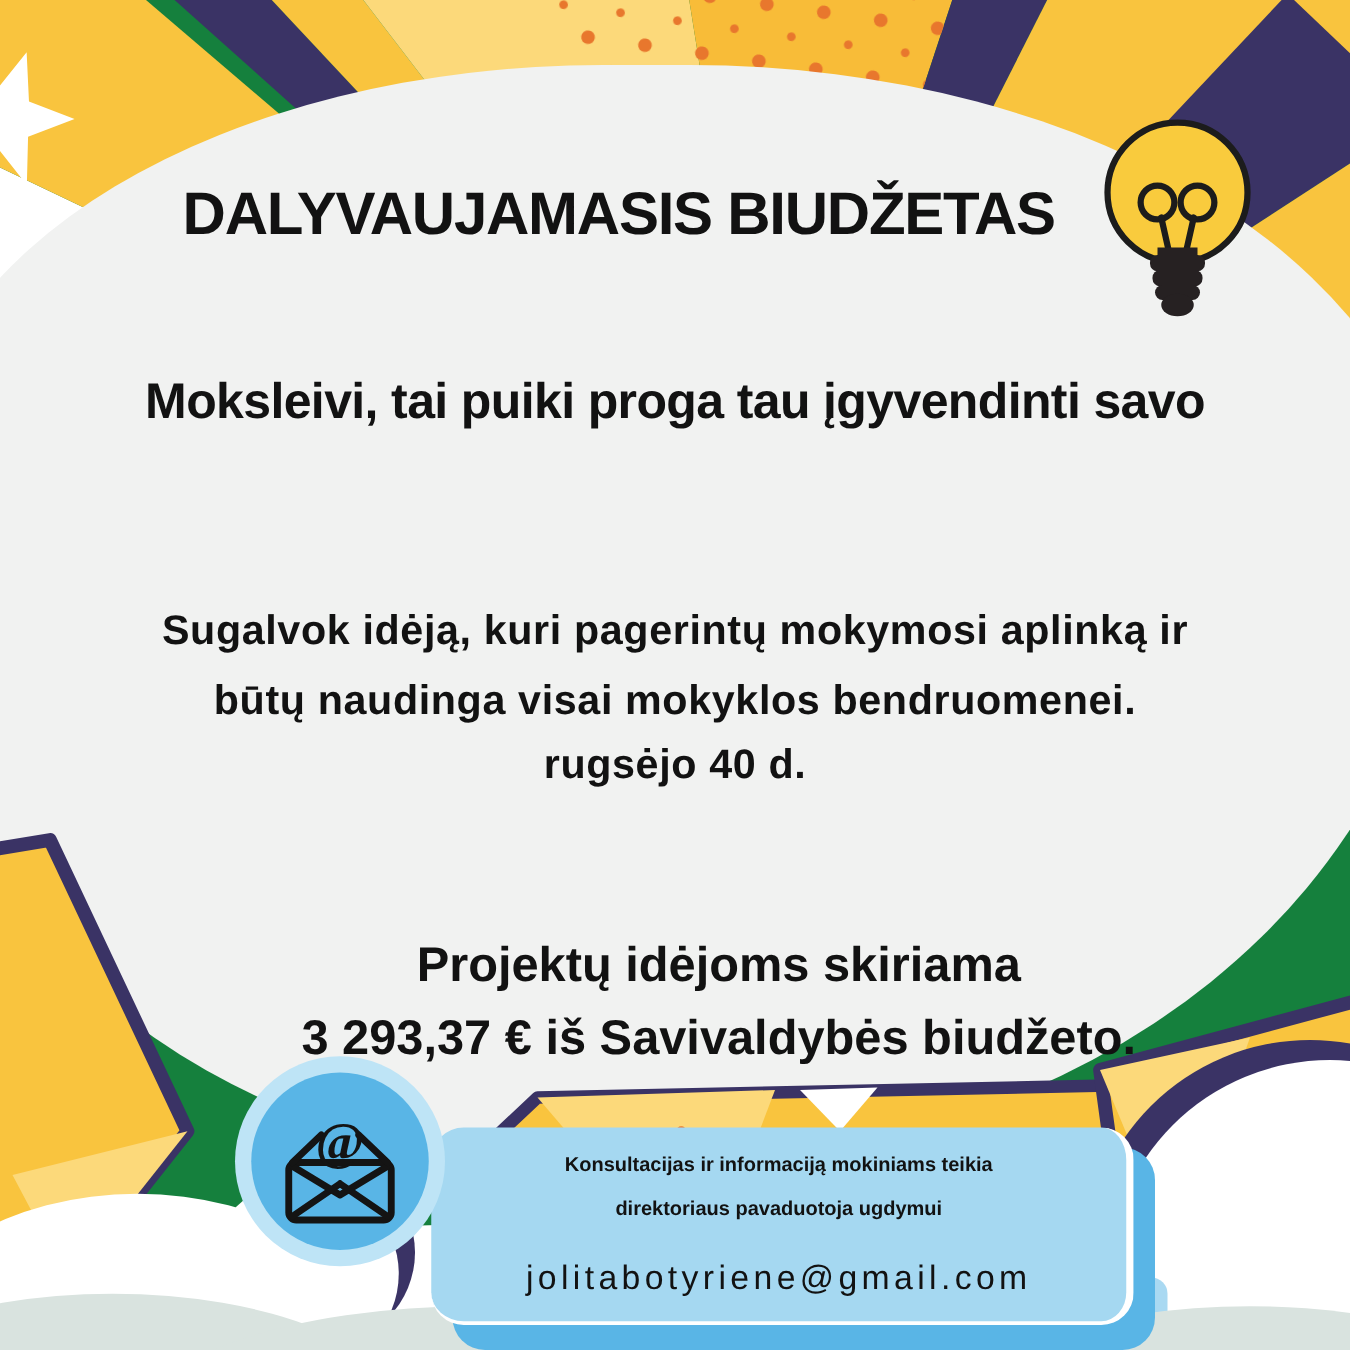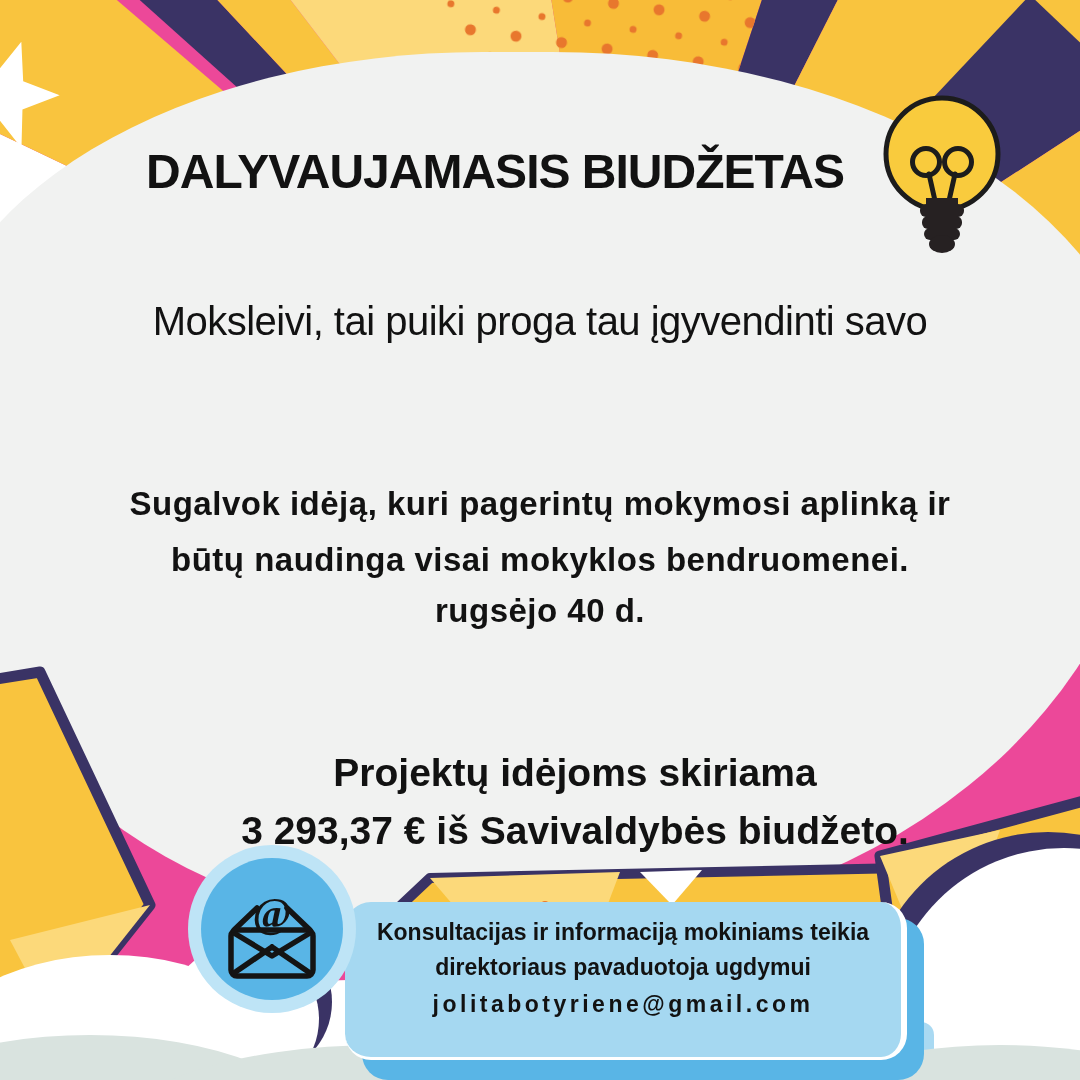--- a/index.html
+++ b/index.html
@@ -1,54 +1,54 @@
 <!DOCTYPE html>
 <html><head>
 <meta charset="utf-8">
 <style>
   html,body{margin:0;padding:0;background:#e8e8e8;}
   .canvas{
     position:relative;width:1080px;height:1080px;margin:0 auto;
-    overflow:hidden;background:#ec4899;
+    overflow:hidden;background:#15803d;
     font-family:"Liberation Sans","DejaVu Sans",sans-serif;
     color:#121212;
   }
   .abs{position:absolute;}
   svg{display:block;}
 
   
   .panel{
     left:-70px;top:52px;width:1220px;height:880px;
     background:#F1F2F1;
     border-radius:48% 52% 54% 46% / 40% 46% 60% 54%;
   }
 
   
   .txt{white-space:nowrap;text-align:center;}
   .title-block{left:75px;top:140px;width:840px;font-size:48px;line-height:64px;
     font-weight:900;letter-spacing:-1px;}
   .intro-block{left:30px;top:290px;width:1020px;font-size:40px;line-height:63px;
-    font-weight:400;letter-spacing:-0.5px;}
+    font-weight:700;letter-spacing:-0.5px;}
   .body1-block{left:30px;top:476px;width:1020px;font-size:33px;line-height:56px;
     font-weight:700;letter-spacing:0.5px;}
   .body2-block{left:20px;top:584px;width:1040px;font-size:33px;line-height:54px;
     font-weight:700;letter-spacing:0.5px;}
   .funding-block{left:60px;top:744px;width:1030px;font-size:39px;line-height:58px;
     font-weight:700;}
 
   
   .contact-shadow{left:362px;top:918px;width:562px;height:162px;
     background:#59B5E6;border-radius:26px;}
   .contact-card{left:345px;top:902px;width:562px;height:158px;
     background:#A5D8F1;border-radius:26px;box-sizing:border-box;
     border-right:6px solid #ffffff;border-bottom:3px solid #ffffff;
     text-align:center;padding-top:13px;}
-  .contact-card .cline{font-size:23px;line-height:35px;font-weight:700;white-space:nowrap;}
-  .contact-card .cemail{font-size:23px;line-height:36px;font-weight:700;
-    letter-spacing:3.5px;margin-top:1px;white-space:nowrap;}
+  .contact-card .cline{font-size:16px;line-height:35px;font-weight:700;white-space:nowrap;}
+  .contact-card .cemail{font-size:27px;line-height:36px;font-weight:400;
+    letter-spacing:3.5px;margin-top:19px;white-space:nowrap;}
 
   
   .badge-outer{left:188px;top:845px;width:168px;height:168px;border-radius:50%;
     background:#BEE4F6;}
   .badge-inner{position:absolute;left:13px;top:13px;right:13px;bottom:13px;
     border-radius:50%;background:#59B5E6;}
 </style>
 </head>
 <body>
 

